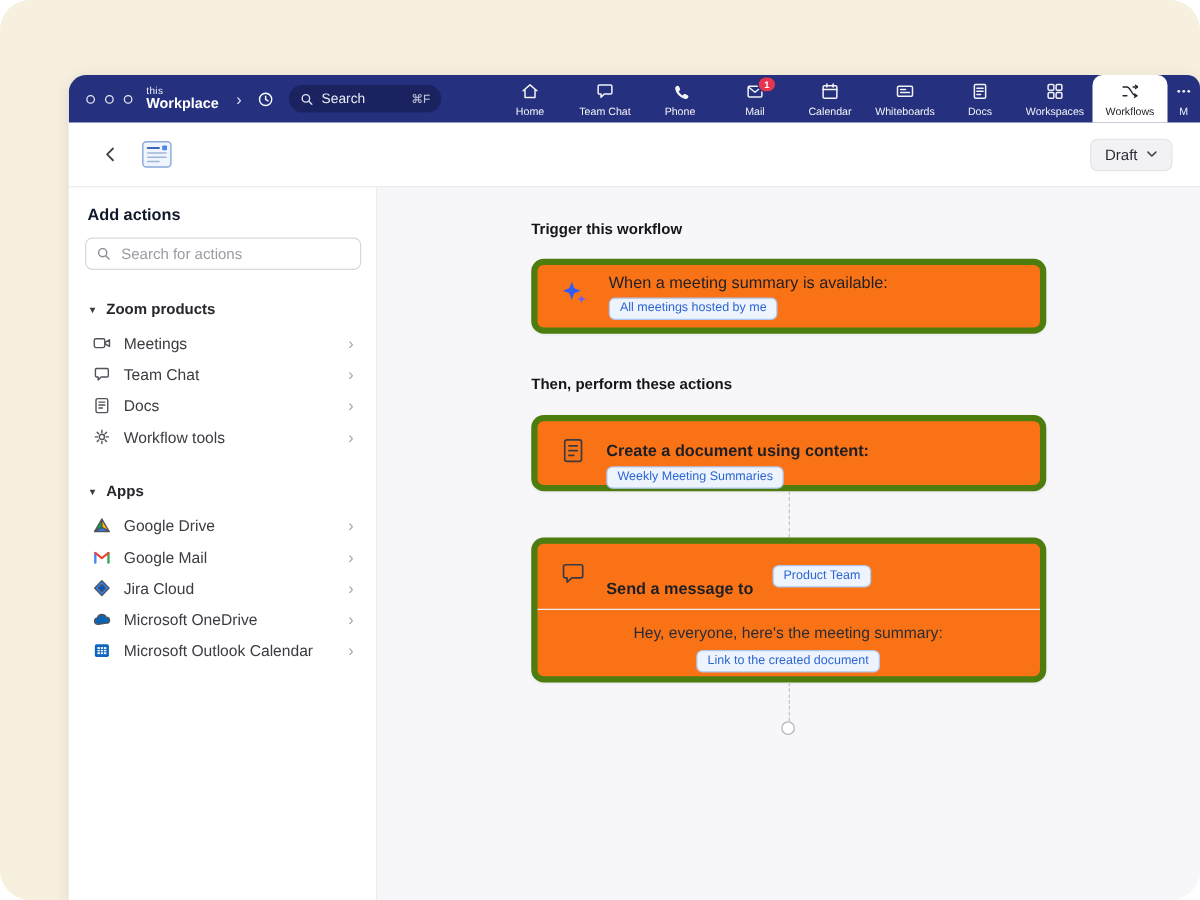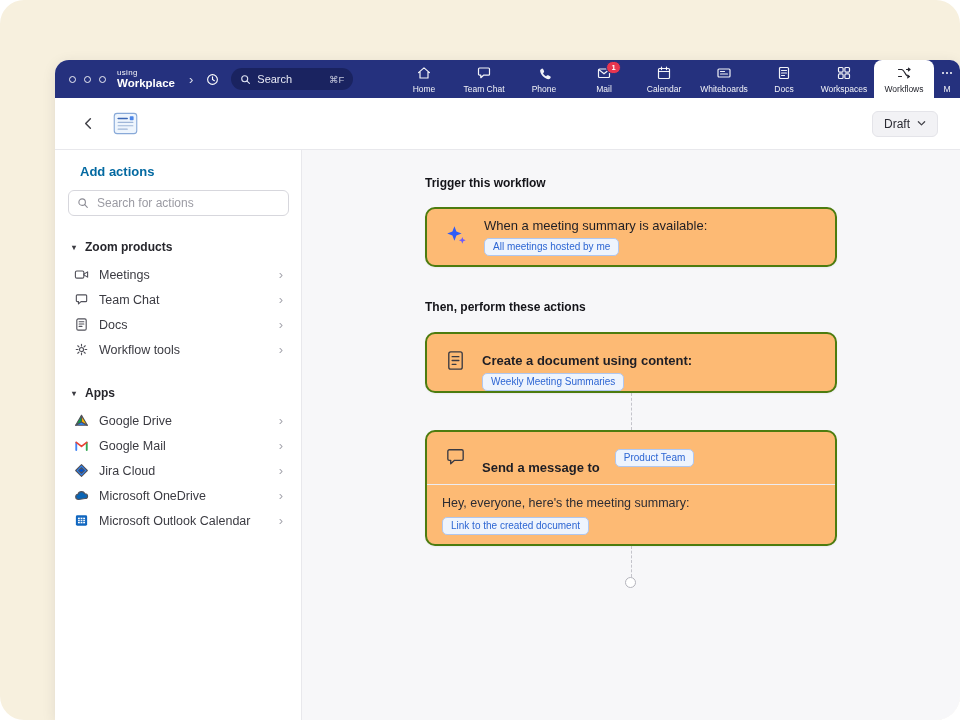--- a/index.html
+++ b/index.html
@@ -37,40 +37,40 @@
   .thumb{margin-right:12px;display:flex;}
   .htitles{display:flex;flex-direction:column;}
   .htitle{font-size:13.5px;font-weight:700;color:#17181d;}
   .hsub{font-size:10.5px;color:#74747d;margin-top:3px;}
   .draft-btn{margin-left:auto;display:flex;align-items:center;gap:7px;background:#f2f2f5;border:1px solid #e4e4e9;
              border-radius:6px;padding:5px 11px;font-size:12px;color:#2b2b33;cursor:pointer;}
 
   
   .body{display:flex;height:calc(100% - 90px);}
   .sidebar{width:247px;flex:none;box-sizing:border-box;background:#fff;border-right:1px solid #e8e8ec;padding:14px 12px 0 13px;}
-  .sb-title{font-size:13px;font-weight:700;color:#0369a1;margin-left:12px;}
+  .sb-title{font-size:13px;font-weight:700;color:#0f172a;margin-left:2px;}
   .sb-search{margin-top:11px;height:24px;border:1px solid #d7d7dd;border-radius:6px;display:flex;align-items:center;padding:0 8px;gap:6px;background:#fff;}
   .sb-search input{border:0;outline:0;flex:1;min-width:0;font-size:12px;color:#333;background:transparent;font-family:inherit;}
   .sb-search input::placeholder{color:#9b9ba3;}
   .sb-section{margin-top:24px;}
   .sb-sec-head{display:flex;align-items:center;gap:9px;font-size:12px;font-weight:700;color:#26262c;padding-left:4px;cursor:pointer;}
   .tri{font-size:8px;color:#3c3c43;}
   .sb-items{margin-top:8px;}
   .sb-item{height:25px;display:flex;align-items:center;gap:10px;padding:0 6px 0 5px;font-size:12.5px;color:#3b3b42;border-radius:6px;cursor:pointer;}
   .sb-ic{width:16px;display:flex;justify-content:center;}
   .sb-ic svg{stroke:#52525b;fill:none;stroke-width:1.2;stroke-linecap:round;stroke-linejoin:round;}
   .chev{margin-left:auto;color:#a6a6ae;font-size:13px;line-height:1;}
 
   
   .canvas{flex:1;position:relative;background:#f7f7f9;overflow:hidden;}
   .c-head{position:absolute;left:123px;font-size:12px;font-weight:700;color:#141419;}
   #head-trigger{top:26px;}
   #head-actions{top:150px;}
-  .card{position:absolute;left:123px;width:412px;background:#fdba74;border:2px solid #4d7c0f;border-radius:10px;
-        box-shadow:0 1px 2px rgba(20,20,40,.05);box-sizing:border-box;cursor:pointer;}
+  .card{position:absolute;left:123px;width:412px;background:#f97316;border:5px solid #4d7c0f;border-radius:10px;
+        box-shadow:0 1px 2px rgba(20,20,40,.05);box-sizing:border-box;cursor:pointer;text-align:center;}
   .row{display:flex;align-items:center;gap:15px;padding:0 16px 0 17px;}
   #card-trigger{top:57px;height:60px;}
   #card-trigger .row{height:100%;}
   #card-doc{top:182px;height:61px;}
   #card-doc .row{height:100%;}
   #card-msg{top:280px;height:116px;}
   .msg-top{height:52px;}
   .msg-divider{border-top:1px solid #ececf1;}
   .msg-bottom{padding:11px 16px 0 15px;font-size:12.5px;color:#2c2c33;}
   .card-line{font-size:13px;color:#1e1e25;}
@@ -91,21 +91,21 @@
 <div class="screen">
   <div class="app-window">
 
     <div class="topnav">
       <div class="win-dots">
         <span class="win-dot"></span>
         <span class="win-dot"></span>
         <span class="win-dot"></span>
       </div>
       <div class="brand">
-        <span class="brand-zoom">using</span>
+        <span class="brand-zoom">this</span>
         <span class="brand-wp">Workplace</span>
       </div>
       <span class="nav-caret">›</span>
       <span class="hist">
         <svg width="15" height="15" viewBox="0 0 16 16" stroke="#fff" fill="none" stroke-width="1.2" stroke-linecap="round">
           <circle cx="8" cy="8" r="5.2"></circle>
             <path d="M8 5.2V8l2 1.3"></path>
         </svg>
       </span>
       <div class="search-pill">

